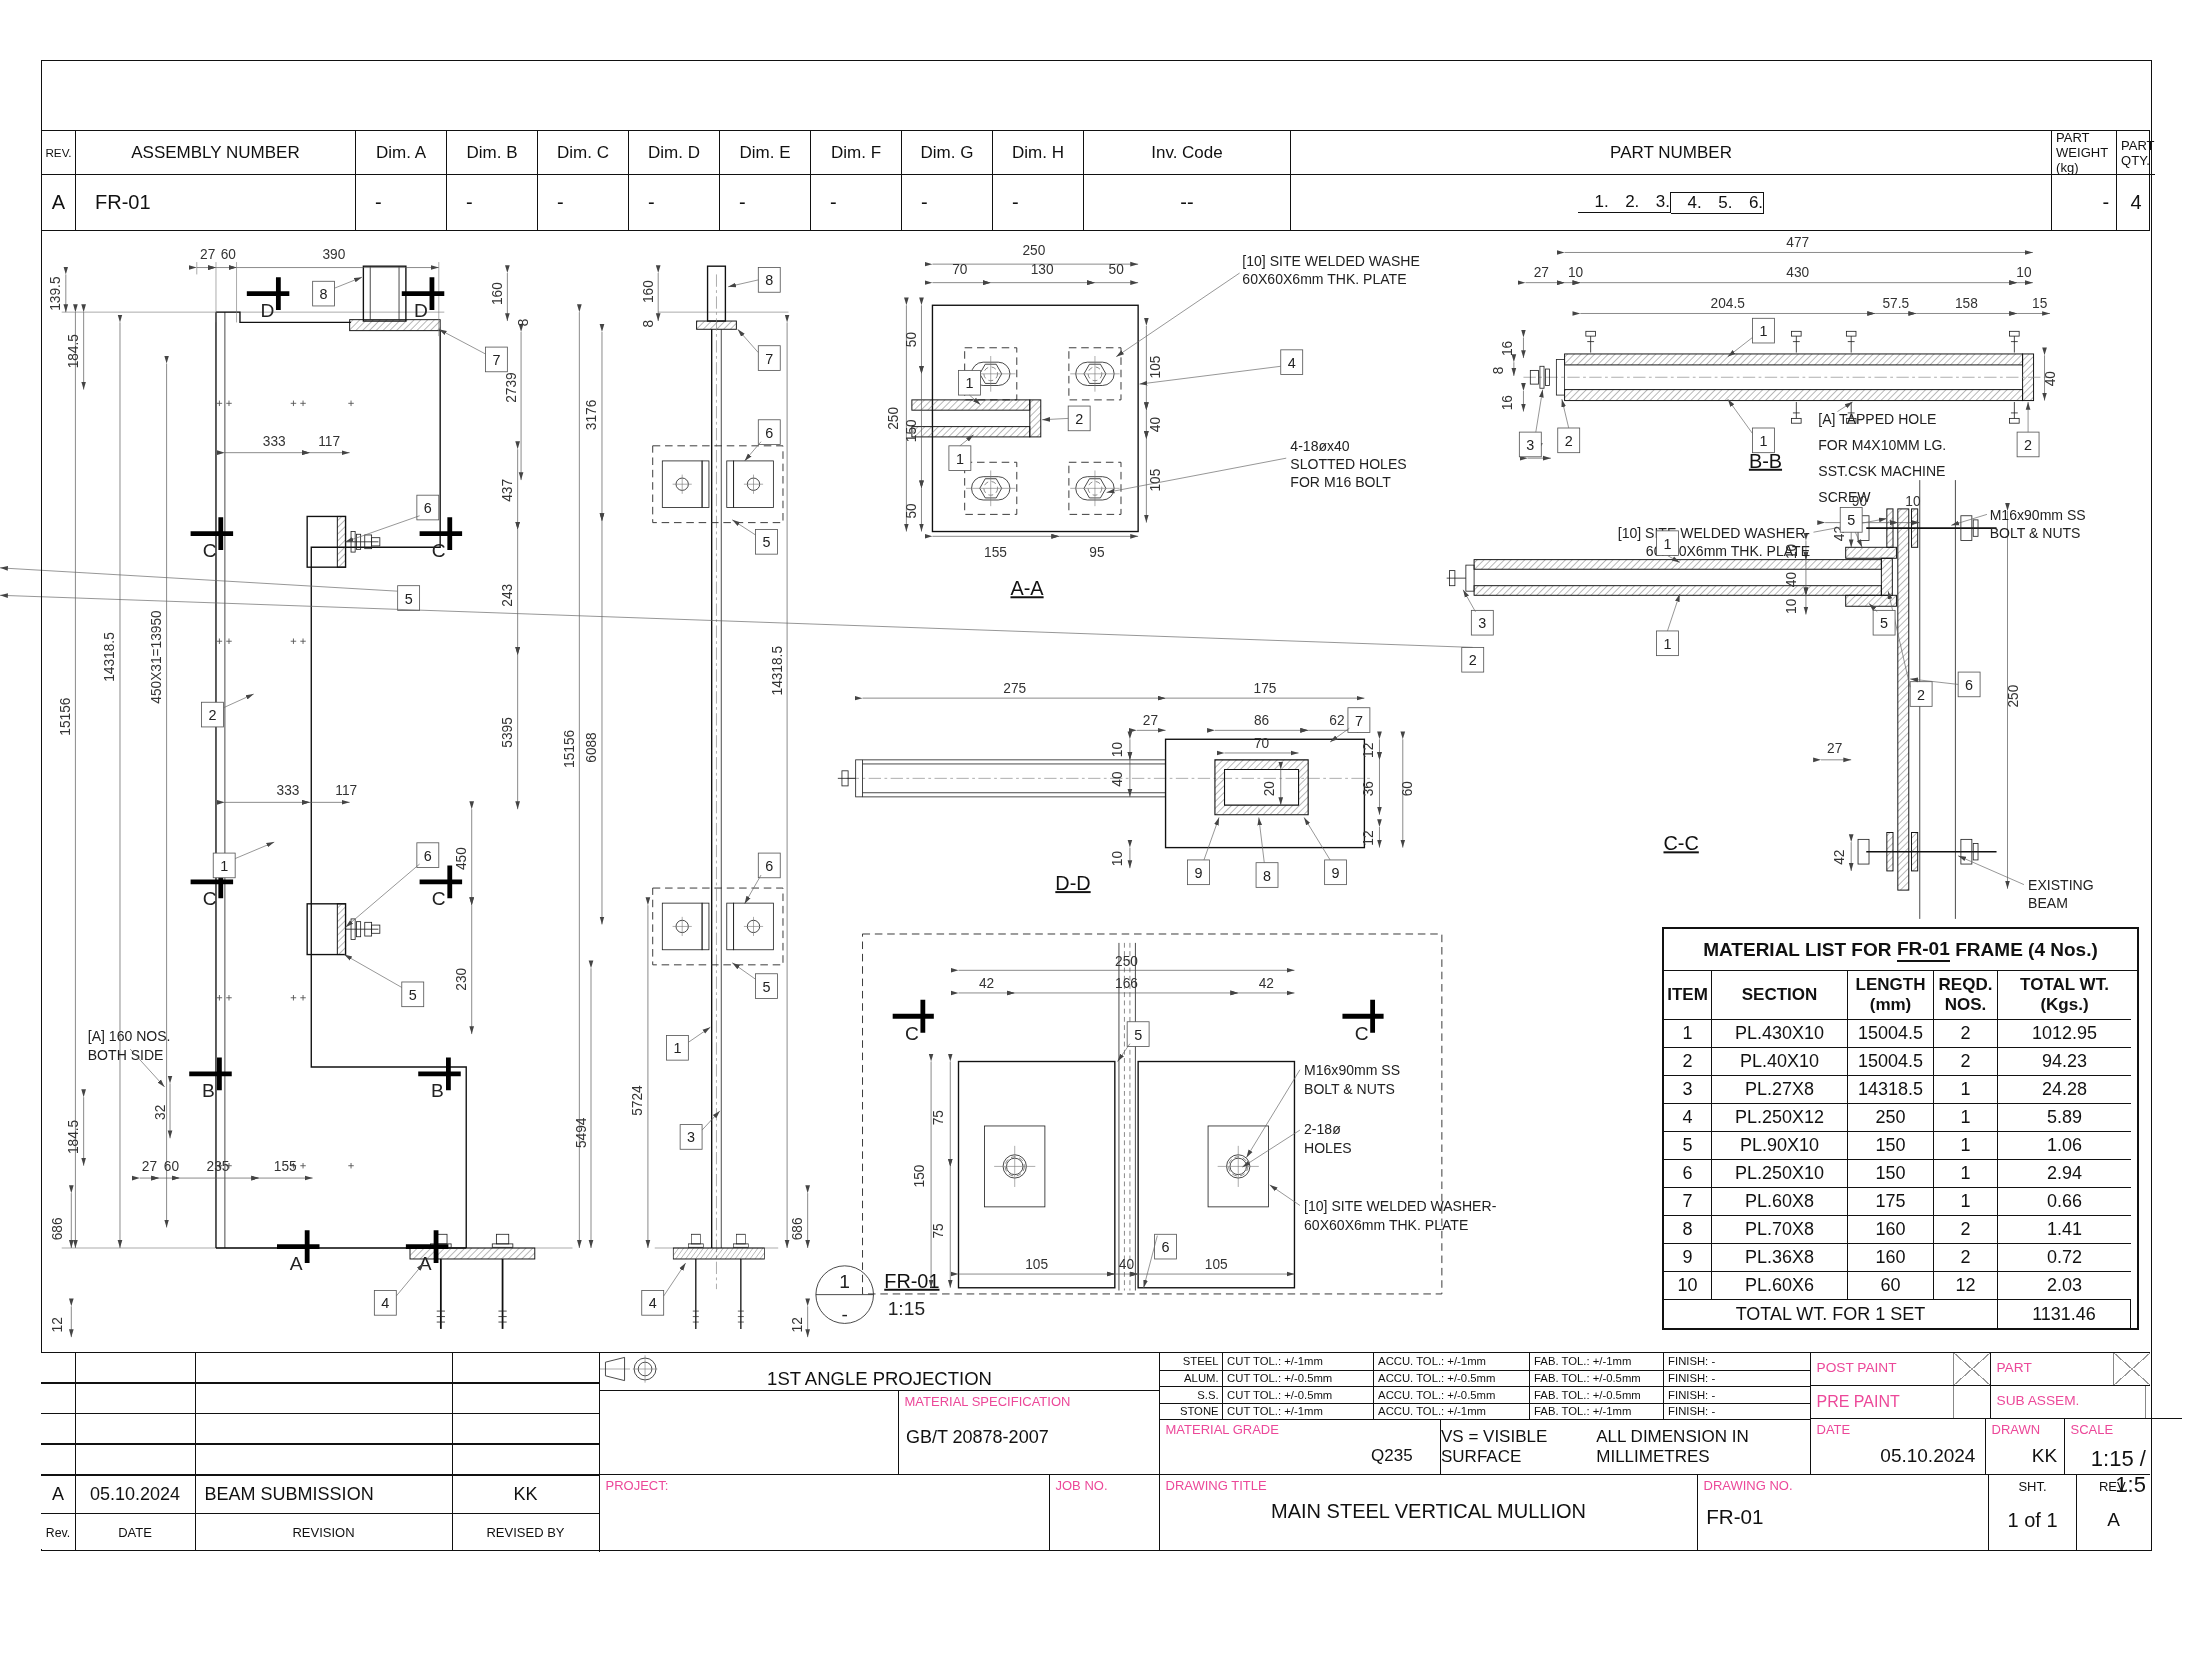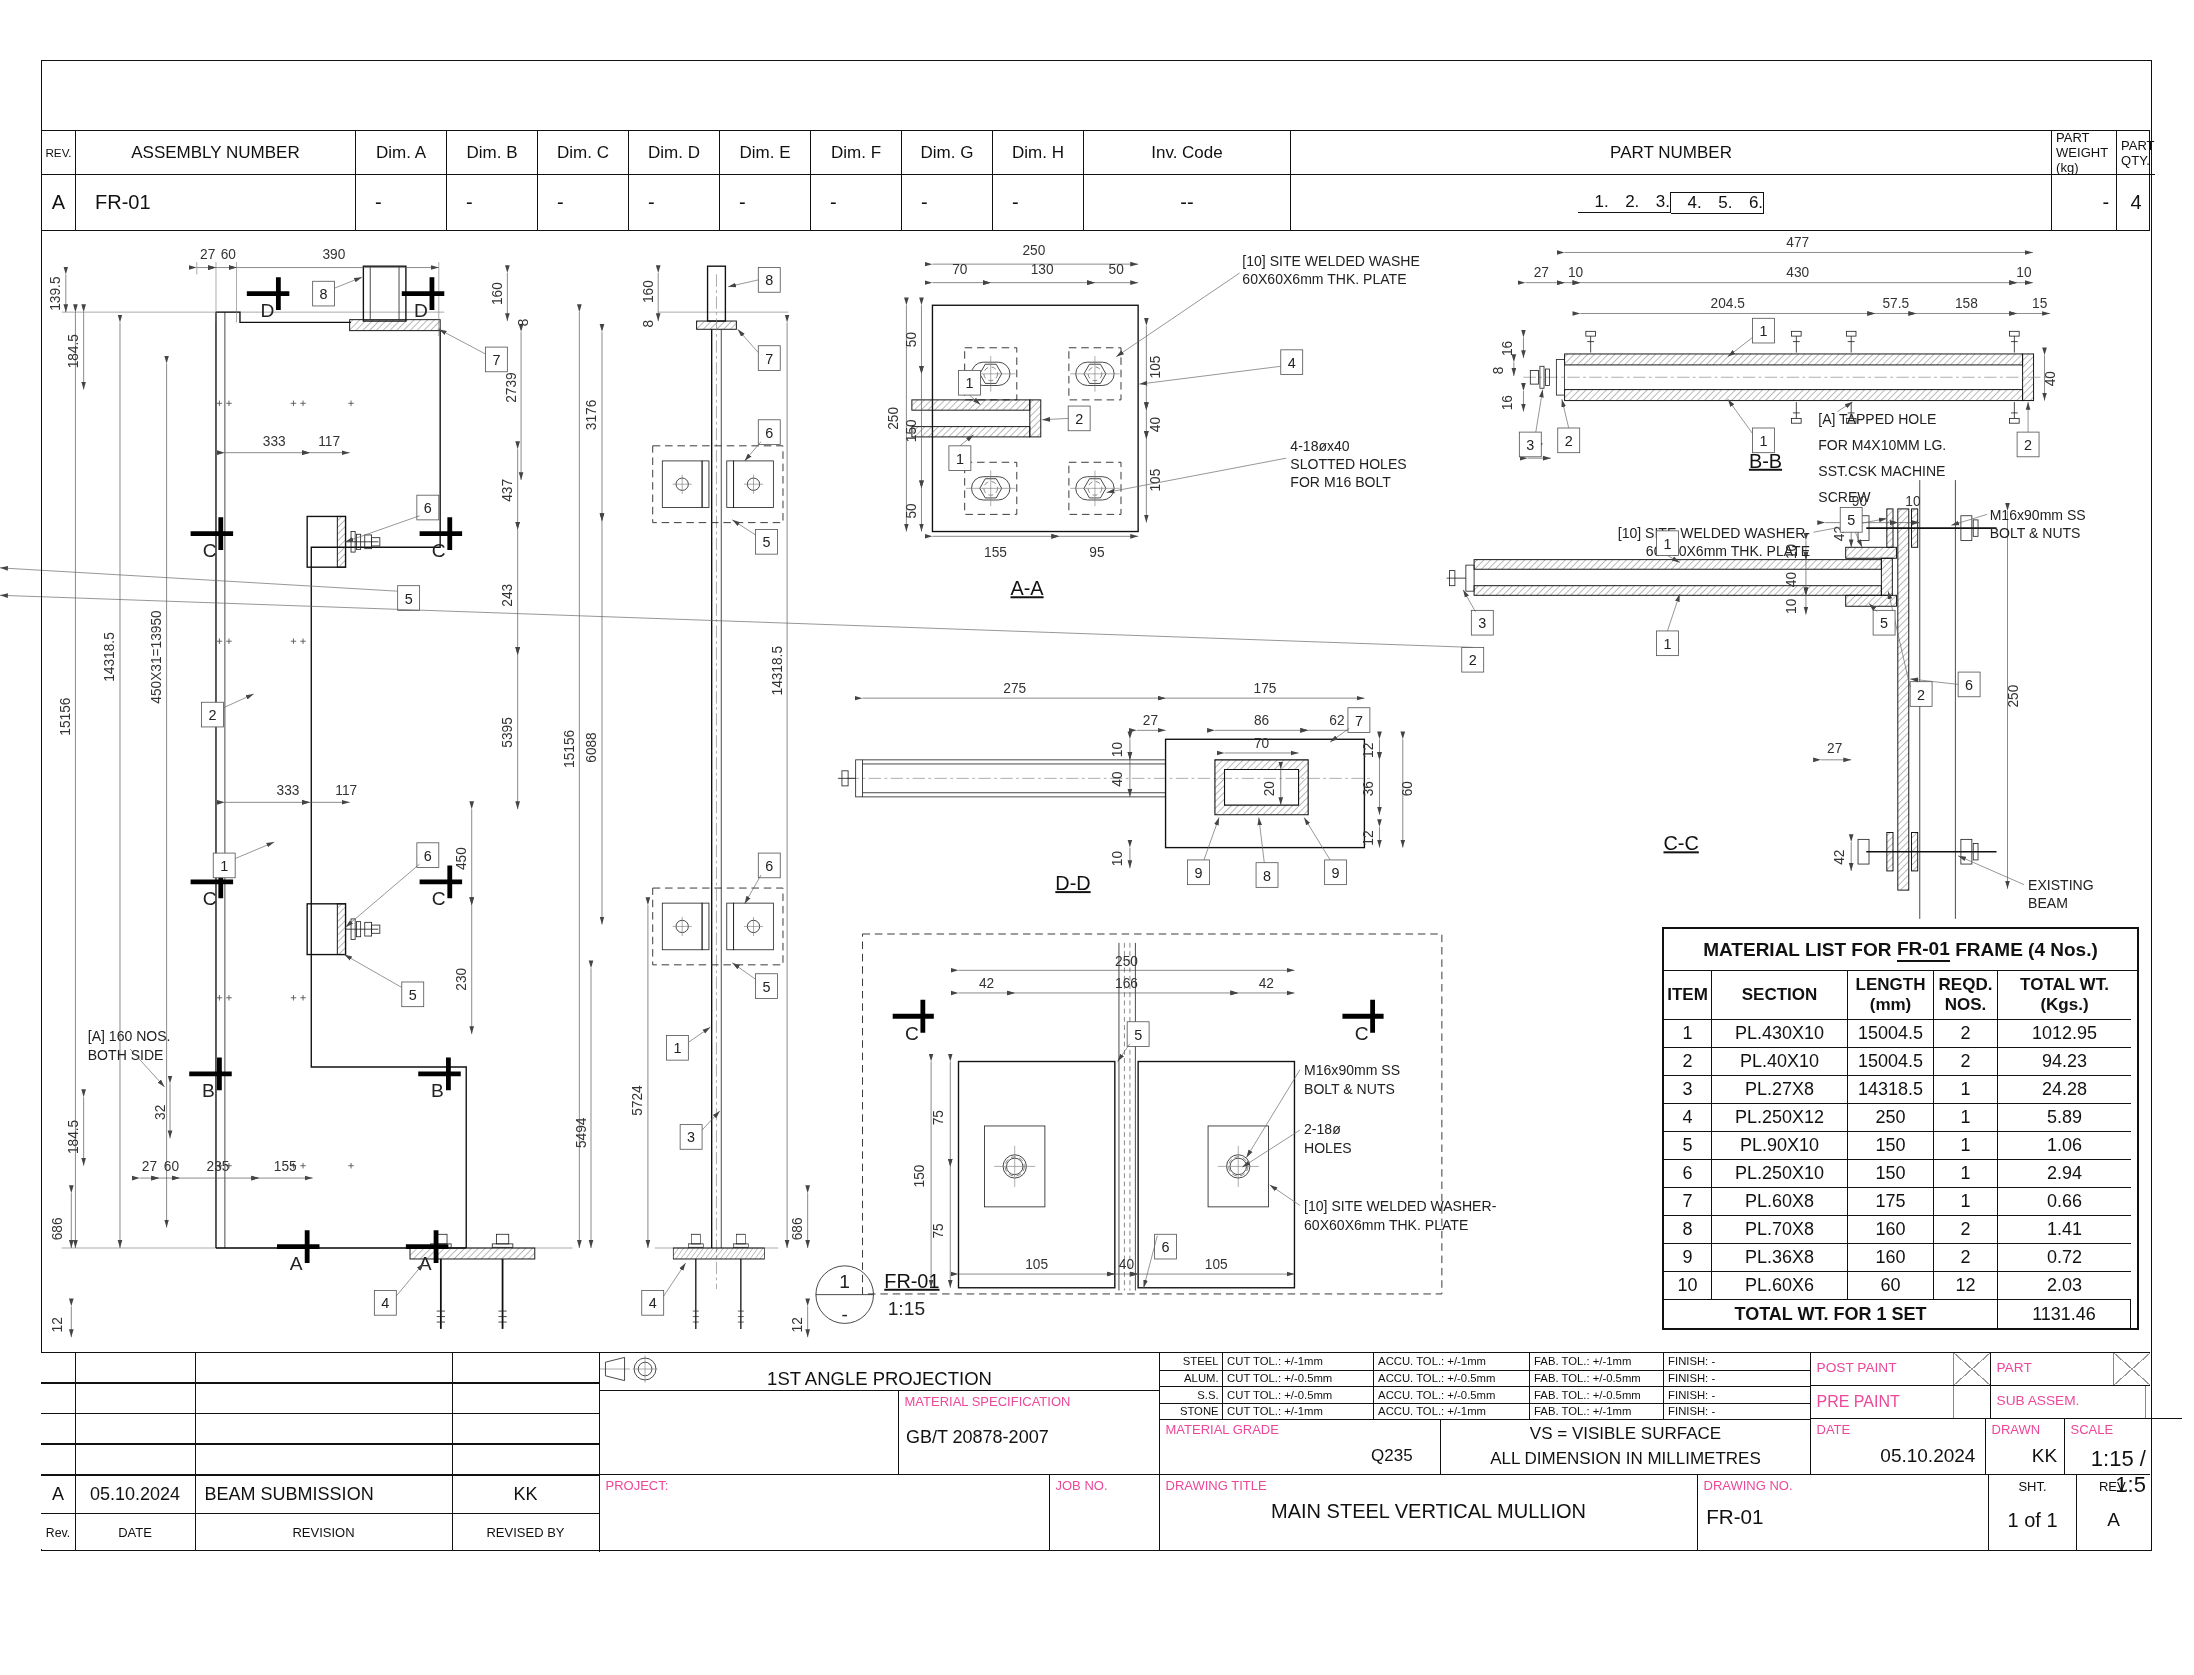--- a/index.html
+++ b/index.html
@@ -39,21 +39,21 @@
   #pn .r span{padding-left:16.5px}
   #pn .r2{border-top:1.2px solid #111}
   
   #ml{position:absolute;left:1662px;top:927px;width:477px;border:2.1px solid #111;background:#fff;box-sizing:border-box}
   #ml .mt{height:41px;display:flex;align-items:center;justify-content:center;font-size:19px;font-weight:bold;border-bottom:1.7px solid #111}
   #ml .mt b{border-bottom:2.1px solid #111;margin:0 5.5px 0 5.5px}
   #mlg{display:grid;grid-template-columns:48px 136px 86px 64px 133px}
   #mlg div{border-right:1.4px solid #111;border-bottom:1.4px solid #111;display:flex;align-items:center;justify-content:center;font-size:18px;height:28px;box-sizing:border-box}
   #mlg div:nth-child(5n){border-right:none}
   #mlg .hd{font-weight:bold;flex-direction:column;height:49px;font-size:17px;line-height:20px}
-  #mlg .tot{grid-column:1/5;font-weight:bold}
+  #mlg .tot{grid-column:1/5;font-weight:normal}
   #mlg .last{border-bottom:none}
   
   #tb{position:absolute;left:41px;top:1352px;width:2109px;height:197px;background:#fff;border-top:1.7px solid #111;box-sizing:border-box;font-size:13px}
   .c{position:absolute;box-sizing:border-box}
   .bL{border-left:1.2px solid #111}.bT{border-top:1.2px solid #111}.bB{border-bottom:1.2px solid #111}
   .lab{font-size:13px;padding:2.7px 0 0 5.5px;color:#ec4899}
   .val{font-size:19px}
   .ctr{display:flex;align-items:center;justify-content:center}
   .xbox{position:absolute;right:0;top:0;width:36px;height:100%;border-left:1px solid #888;
     background:linear-gradient(to top right,transparent 48.8%,#999 48.8%,#999 51.2%,transparent 51.2%),linear-gradient(to bottom right,transparent 48.8%,#999 48.8%,#999 51.2%,transparent 51.2%)}
@@ -917,21 +917,21 @@
         <div>CUT TOL.: +/-1mm</div>
         <div>ACCU. TOL.: +/-1mm</div>
         <div>FAB. TOL.: +/-1mm</div>
         <div>FINISH: -</div>
   </div>
 
   <div class="c bL bB" style="left:1118px;top:66px;width:281px;height:56px">
     <div class="lab">MATERIAL GRADE</div>
     <div style="font-size:17px;text-align:right;padding:9.6px 27.4px 0 0">Q235</div>
   </div>
-  <div class="c bL bB" style="left:1399px;top:66px;width:370px;height:56px;display:flex;flex-direction:column;align-items:center;justify-content:center;gap:4.1px">
+  <div class="c bL bB" style="left:1399px;top:66px;width:370px;height:56px;display:flex;flex-direction:row;align-items:center;justify-content:center;gap:4.1px">
     <div style="font-size:17px">VS = VISIBLE SURFACE</div>
     <div style="font-size:17px">ALL DIMENSION IN MILLIMETRES</div>
   </div>
 
   <div class="c bL bB" style="left:1769px;top:0;width:180px;height:33px">
         <div class="lab" style="font-size:13.7px;padding-top:6.9px">POST PAINT</div>
         <div class="xbox"></div>
       </div>
   <div class="c bL bB" style="left:1769px;top:33px;width:180px;height:33px">
         <div class="lab" style="font-size:16px;padding-top:6.9px">PRE PAINT</div>

